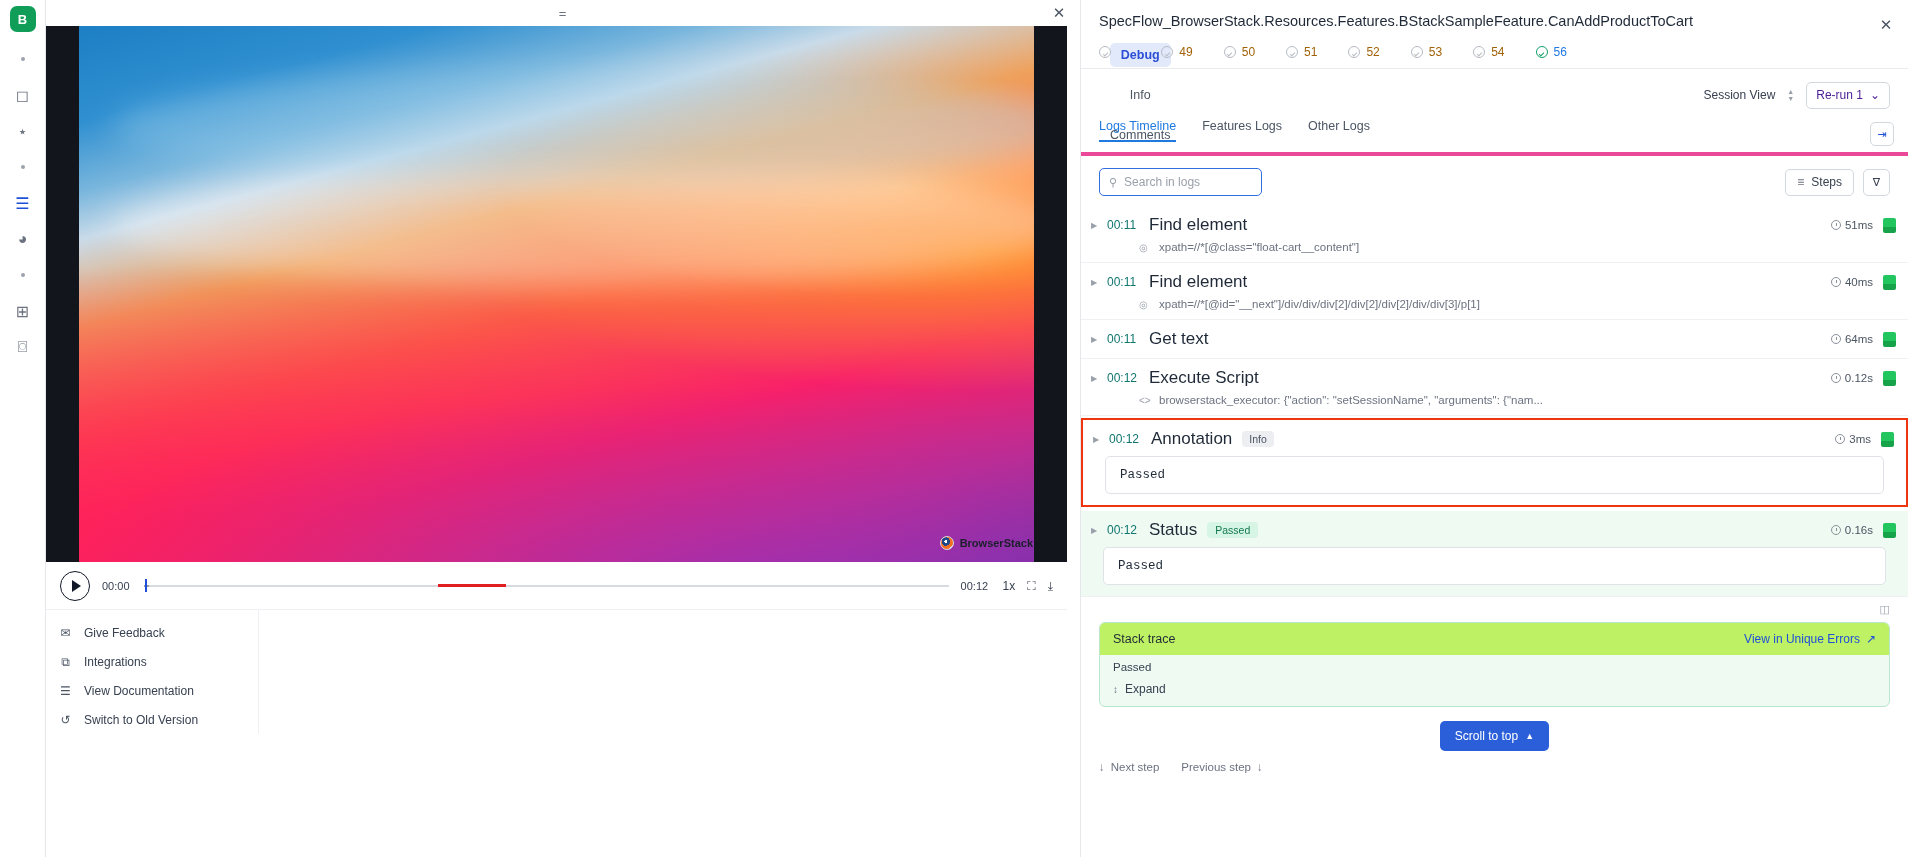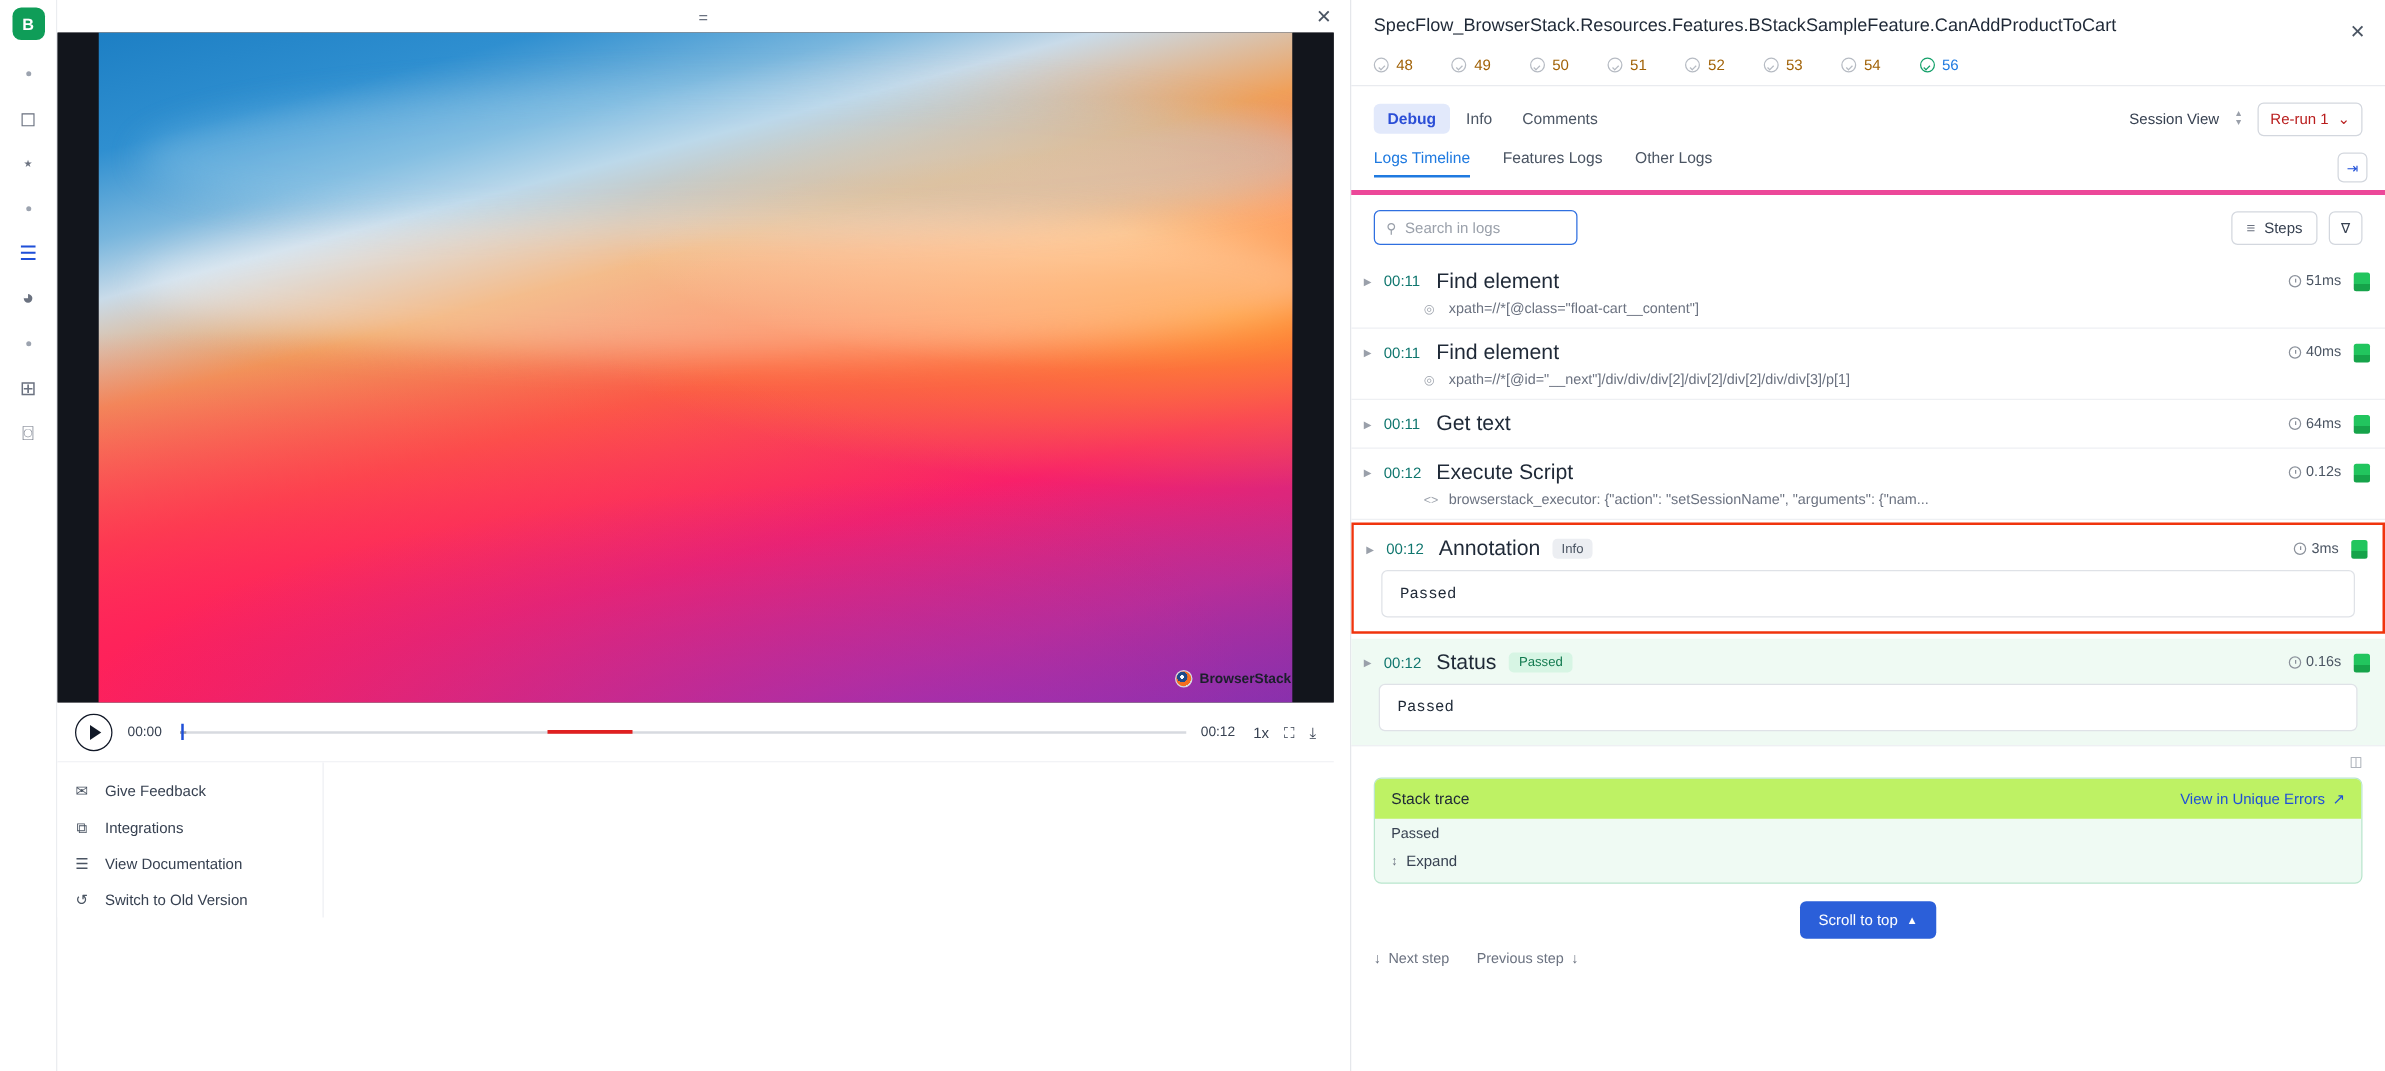--- a/index.html
+++ b/index.html
@@ -137,30 +137,30 @@
   .tick::after {
     content:""; position:absolute; left: 2.6px; top: 4.6px;
     width: 4.4px; height: 2.2px; border-left: 1.2px solid #b6bbc3;
     border-bottom: 1.2px solid #b6bbc3; transform: rotate(-45deg);
   }
   .num-tab.active .tick::after { border-color:#14a06a; }
 
   .rp-tabrow {
     display:flex; align-items:center; padding: 10px 18px 0 18px; height: 42px;
   }
-  .seg { display:flex; gap: 2px; align-items:center; }
+  .seg { display:flex; gap: 16px; align-items:center;flex-direction:column; }
   .seg-btn { font-size: 12.5px; color:#4b5563; padding: 5px 11px; border-radius: 5px; }
   .seg-btn.active { background:#e2e9fb; color:#2b4ed6; font-weight:bold; }
   .rp-right-ctl { margin-left:auto; display:flex; align-items:center; gap: 12px; }
   .sv-label { font-size: 12px; color:#374151; }
   .sv-spin { display:flex; flex-direction:column; gap:1px; color:#9aa0aa; font-size: 7px; line-height:6px; }
   .rerun {
     border: 1px solid #d3d7de; border-radius: 5px; height: 27px;
     display:flex; align-items:center; gap: 7px; padding: 0 9px;
-    font-size: 12px; color:#b91c1c;
+    font-size: 12px; color:#4c1d95;
   }
 
   .sub-tabs {
     display:flex; align-items:flex-end; gap: 26px; padding: 8px 18px 10px 18px;
     border-bottom: 4px solid #ec4899; position: relative;
   }
   .sub-tab { font-size: 12.5px; color:#4b5563; padding-bottom: 9px; }
   .sub-tab.active { color:#1f7ae0; box-shadow: inset 0 -2px 0 0 #1f7ae0; }
   .panel-toggle {
     position:absolute; right: 14px; bottom: 6px; width: 24px; height: 24px;

